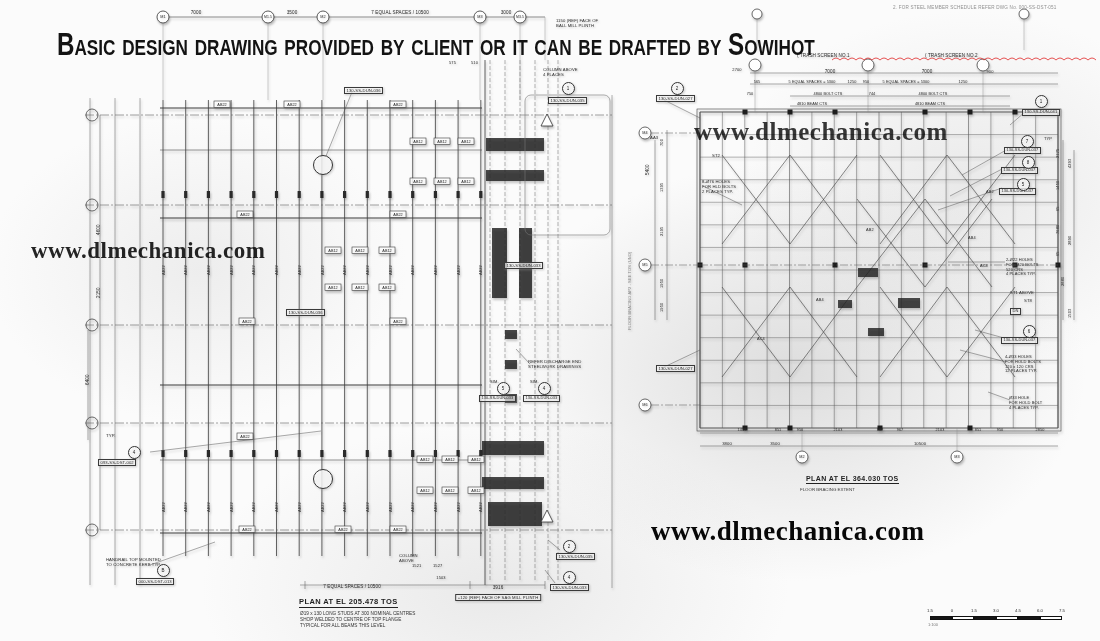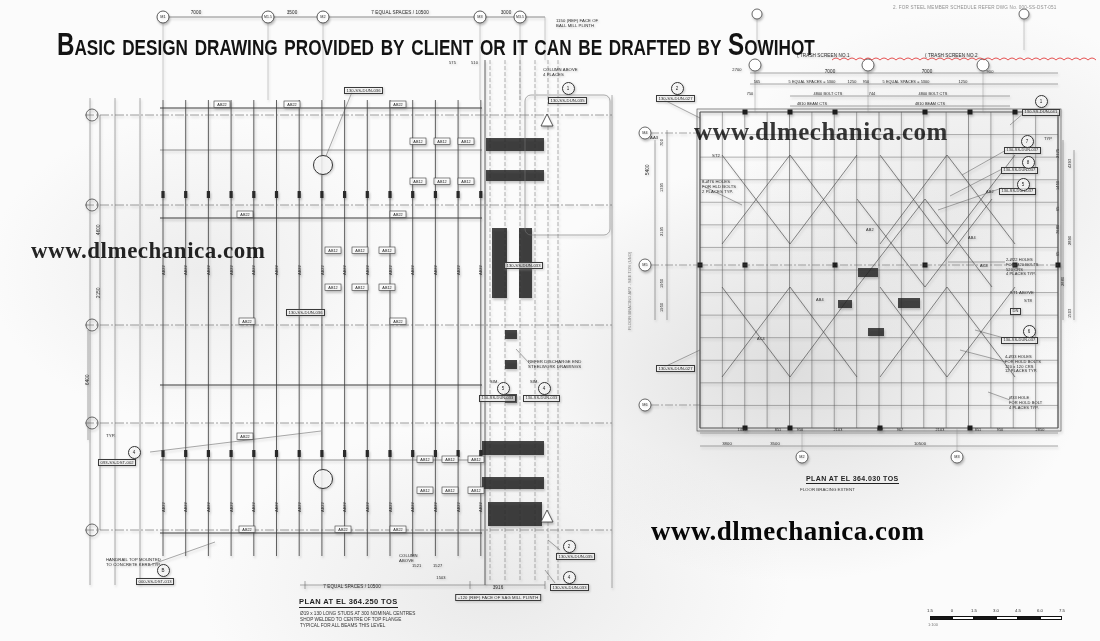--- a/index.html
+++ b/index.html
@@ -517,21 +517,21 @@
     </div>
 
   <div class="banner">Basic design drawing provided by client or it can be drafted by Sowihot</div>
   <div class="topnote">2. FOR STEEL MEMBER SCHEDULE REFER DWG No. 000-SS-DST-051</div>
 
   <div class="wm wm1">www.dlmechanica.com</div>
   <div class="wm wm2">www.dlmechanica.com</div>
   <div class="wm wm3">www.dlmechanica.com</div>
 
 
-  <div class="plantitle lp-title">PLAN AT EL 364.250 TOS</div>
+  <div class="plantitle lp-title">PLAN AT EL 205.478 TOS</div>
   <div class="note-line" style="top:611px">Ø19 x 130 LONG STUDS AT 300 NOMINAL CENTRES</div>
   <div class="note-line" style="top:617px">SHOP WELDED TO CENTRE OF TOP FLANGE</div>
   <div class="note-line" style="top:623px">TYPICAL FOR ALL BEAMS THIS LEVEL</div>
 
   <div class="plantitle rp-title">PLAN AT EL 364.030 TOS</div>
   <div class="rp-sub">FLOOR BRACING EXTENT</div>
 
   <div class="scalebar">
     <span class="tick" style="left:0px">1.5</span>
     <span class="tick" style="left:22px">0</span>

